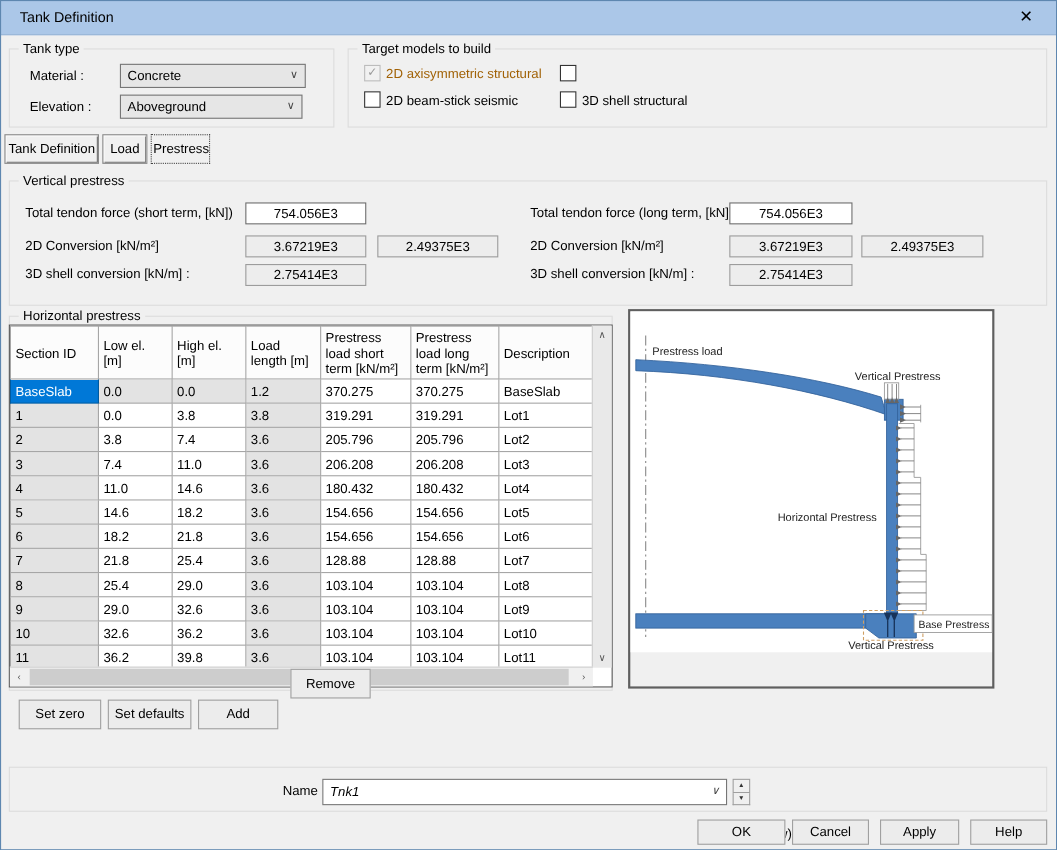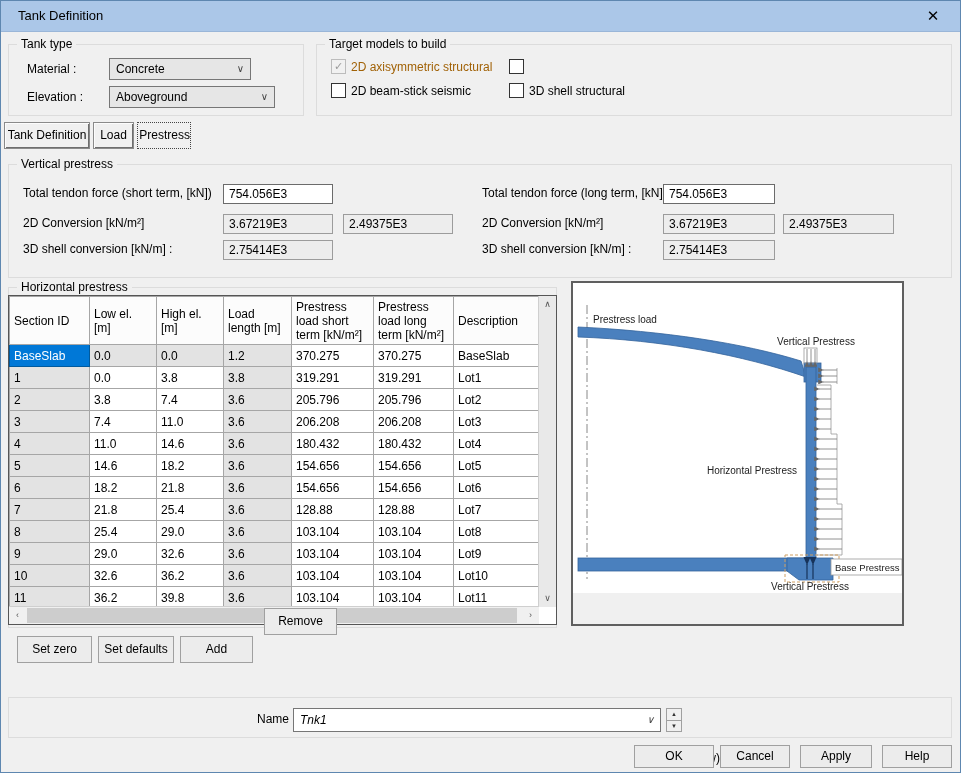--- a/index.html
+++ b/index.html
@@ -28,21 +28,21 @@
   .cb{width:13px;height:13px;border:1px solid #333;background:#fff;flex:0 0 13px;
       font-size:11px;line-height:12px;text-align:center;color:#9a9a9a;}
   .cb.dis{border-color:#bcbcbc;background:#f1f1f1;}
   .cblab.dis{color:#a16207;}
   
   .tab{position:absolute;top:122px;height:27px;background:#f0f0f0;text-align:center;line-height:25px;
        border:1px solid #8a8a8a;box-shadow:inset 1px 1px 0 #fcfcfc, inset -1px -1px 0 #6e6e6e;box-sizing:border-box;}
   .tab.active{box-shadow:none;border:1px dotted #444;line-height:25px;}
   
   .tin{border:1px solid #6b6b6b;background:#fff;padding:1px 5px;font-family:"Liberation Sans",sans-serif;
-       font-size:12px;box-sizing:border-box;height:20px;}
+       font-size:12px;box-sizing:border-box;height:20px;text-align:center;}
   .tin.ro{border:1px solid #9c9c9c;background:#ededed;}
   .flabel{position:absolute;white-space:nowrap;}
   
   .tablewrap{border:1px solid #555;background:#fff;}
   .tblarea{position:absolute;left:0;top:0;right:17px;bottom:17px;overflow:hidden;}
   table.tbl{border-collapse:collapse;table-layout:fixed;width:531px;}
   .tbl th,.tbl td{border:1px solid #a6a6a6;padding:1px 4px;font-weight:normal;font-size:12px;
                   overflow:hidden;white-space:nowrap;text-align:left;vertical-align:middle;}
   .tbl th{height:45px;background:#fcfcfc;white-space:normal;line-height:14px;}
   .tbl td{height:19px;background:#fff;}
@@ -67,21 +67,21 @@
 <body>
 
 <div class="abs titlebar">
   <div class="title-text">Tank Definition</div>
   <div class="close-btn">✕</div>
 </div>
 
 <div class="abs grp" style="left:8px;top:44px;width:296px;height:72px;">
   <span class="leg">Tank type</span>
   <span class="abs flabel" style="left:18px;top:17px;">Material :</span>
-  <div class="abs combo" style="left:100px;top:13px;width:142px;height:22px;">
+  <div class="abs combo" style="left:100px;top:13px;width:169px;height:22px;">
     <span>Concrete</span>
     <span class="chev">∨</span>
   </div>
   <span class="abs flabel" style="left:18px;top:45px;">Elevation :</span>
   <div class="abs combo" style="left:100px;top:41px;width:166px;height:22px;">
     <span>Aboveground</span>
     <span class="chev">∨</span>
   </div>
 </div>
 

